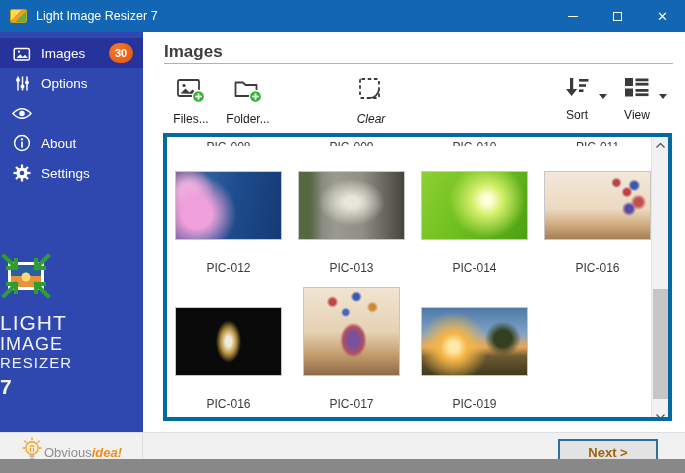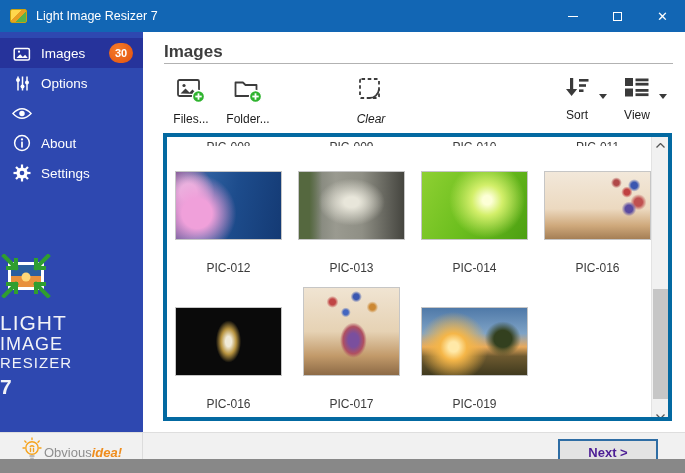--- a/index.html
+++ b/index.html
@@ -35,21 +35,21 @@
   .logo-l4{ font-size:21px; font-weight:bold; margin-top:4px; }
 
   
   .footer{ position:absolute; left:0; top:432px; width:685px; height:38px; background:#f1f1f1; border-top:1px solid #dedede; }
   .brand{ position:absolute; left:0; top:0; width:143px; height:38px; display:flex; align-items:center; justify-content:center;
     border-right:1px solid #dcdcdc; cursor:default; }
   .brand-text{ font-size:13px; margin-left:0; }
   .brand-gray{ color:#8f8f8f; }
   .brand-orange{ color:#ef8d1d; font-weight:bold; font-style:italic; }
   .next-btn{ position:absolute; left:558px; top:6px; width:100px; height:27px; background:#e3e3e3; border:2px solid #2e6da4;
-    font-family:"Liberation Sans",sans-serif; font-size:13px; font-weight:bold; color:#4c1d95; cursor:default; }
+    font-family:"Liberation Sans",sans-serif; font-size:13px; font-weight:bold; color:#a16207; cursor:default; }
   .bottom-edge{ position:absolute; left:0; top:470px; width:685px; height:3px; background:#1266b4; }
 
   
   .main{ position:absolute; left:143px; top:32px; width:542px; height:400px; background:#fff; }
   .heading{ position:absolute; left:21px; top:10px; font-size:17px; font-weight:bold; color:#3d3d3d; }
   .heading-rule{ position:absolute; left:21px; top:31px; width:509px; height:1px; background:#b2b2b2; }
 
   .tool{ position:absolute; top:44px; width:56px; display:flex; flex-direction:column; align-items:center; cursor:default; }
   .tool-label{ font-size:12px; color:#1c1c1c; margin-top:4px; }
   .tool.disabled .tool-label{ color:#ababab; }

